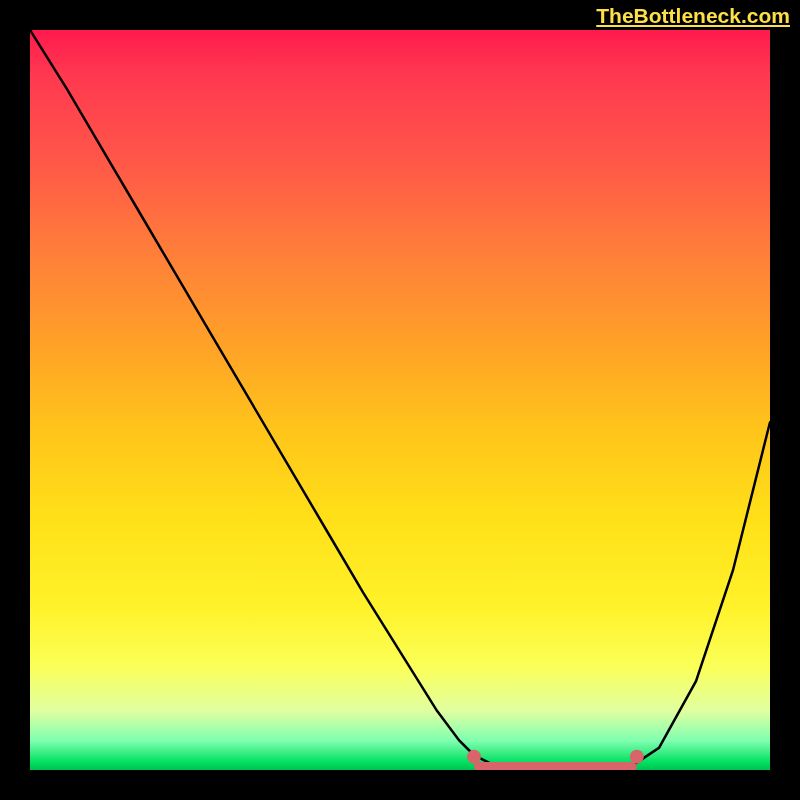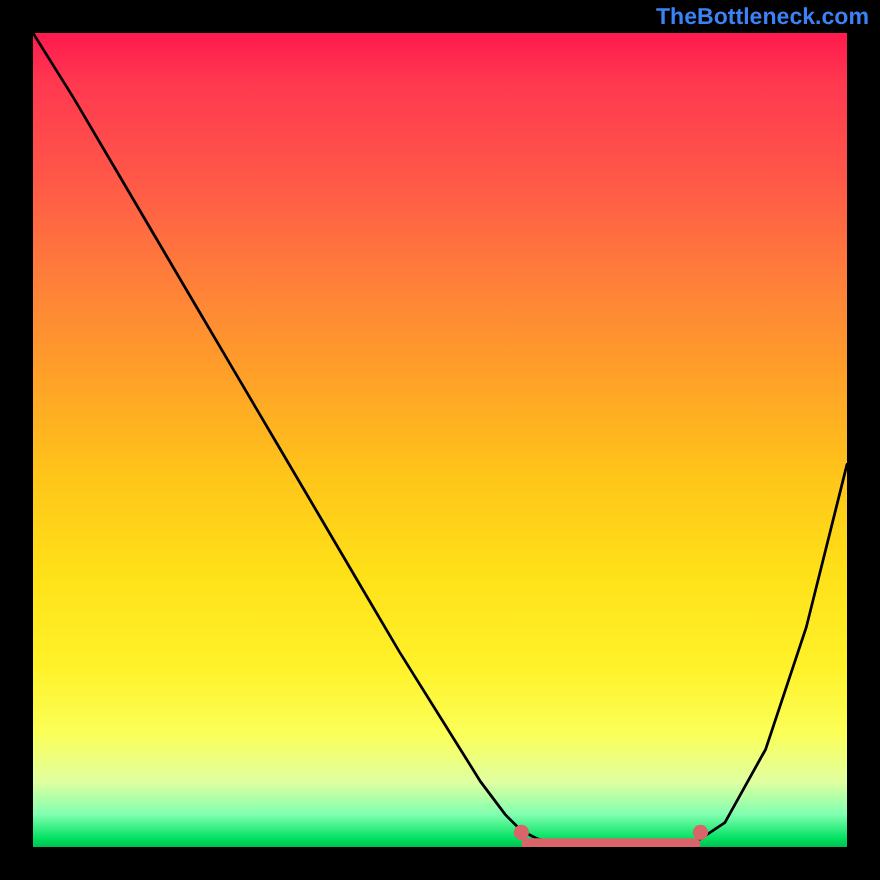--- a/index.html
+++ b/index.html
@@ -8,24 +8,25 @@
     height: 800px;
     background: #000;
     position: relative;
     font-family: Arial, sans-serif;
     overflow: hidden;
   }
   .watermark {
     position: absolute;
     top: 4px;
     right: 10px;
-    color: #3b82f6;
+    color: #fde047;
     font-size: 21px;
     font-weight: bold;
     z-index: 10;
+    text-decoration: underline;
   }
   .plot-area {
     position: absolute;
     left: 30px;
     top: 30px;
     width: 740px;
     height: 740px;
   }
   .gradient-bg {
     position: absolute;

